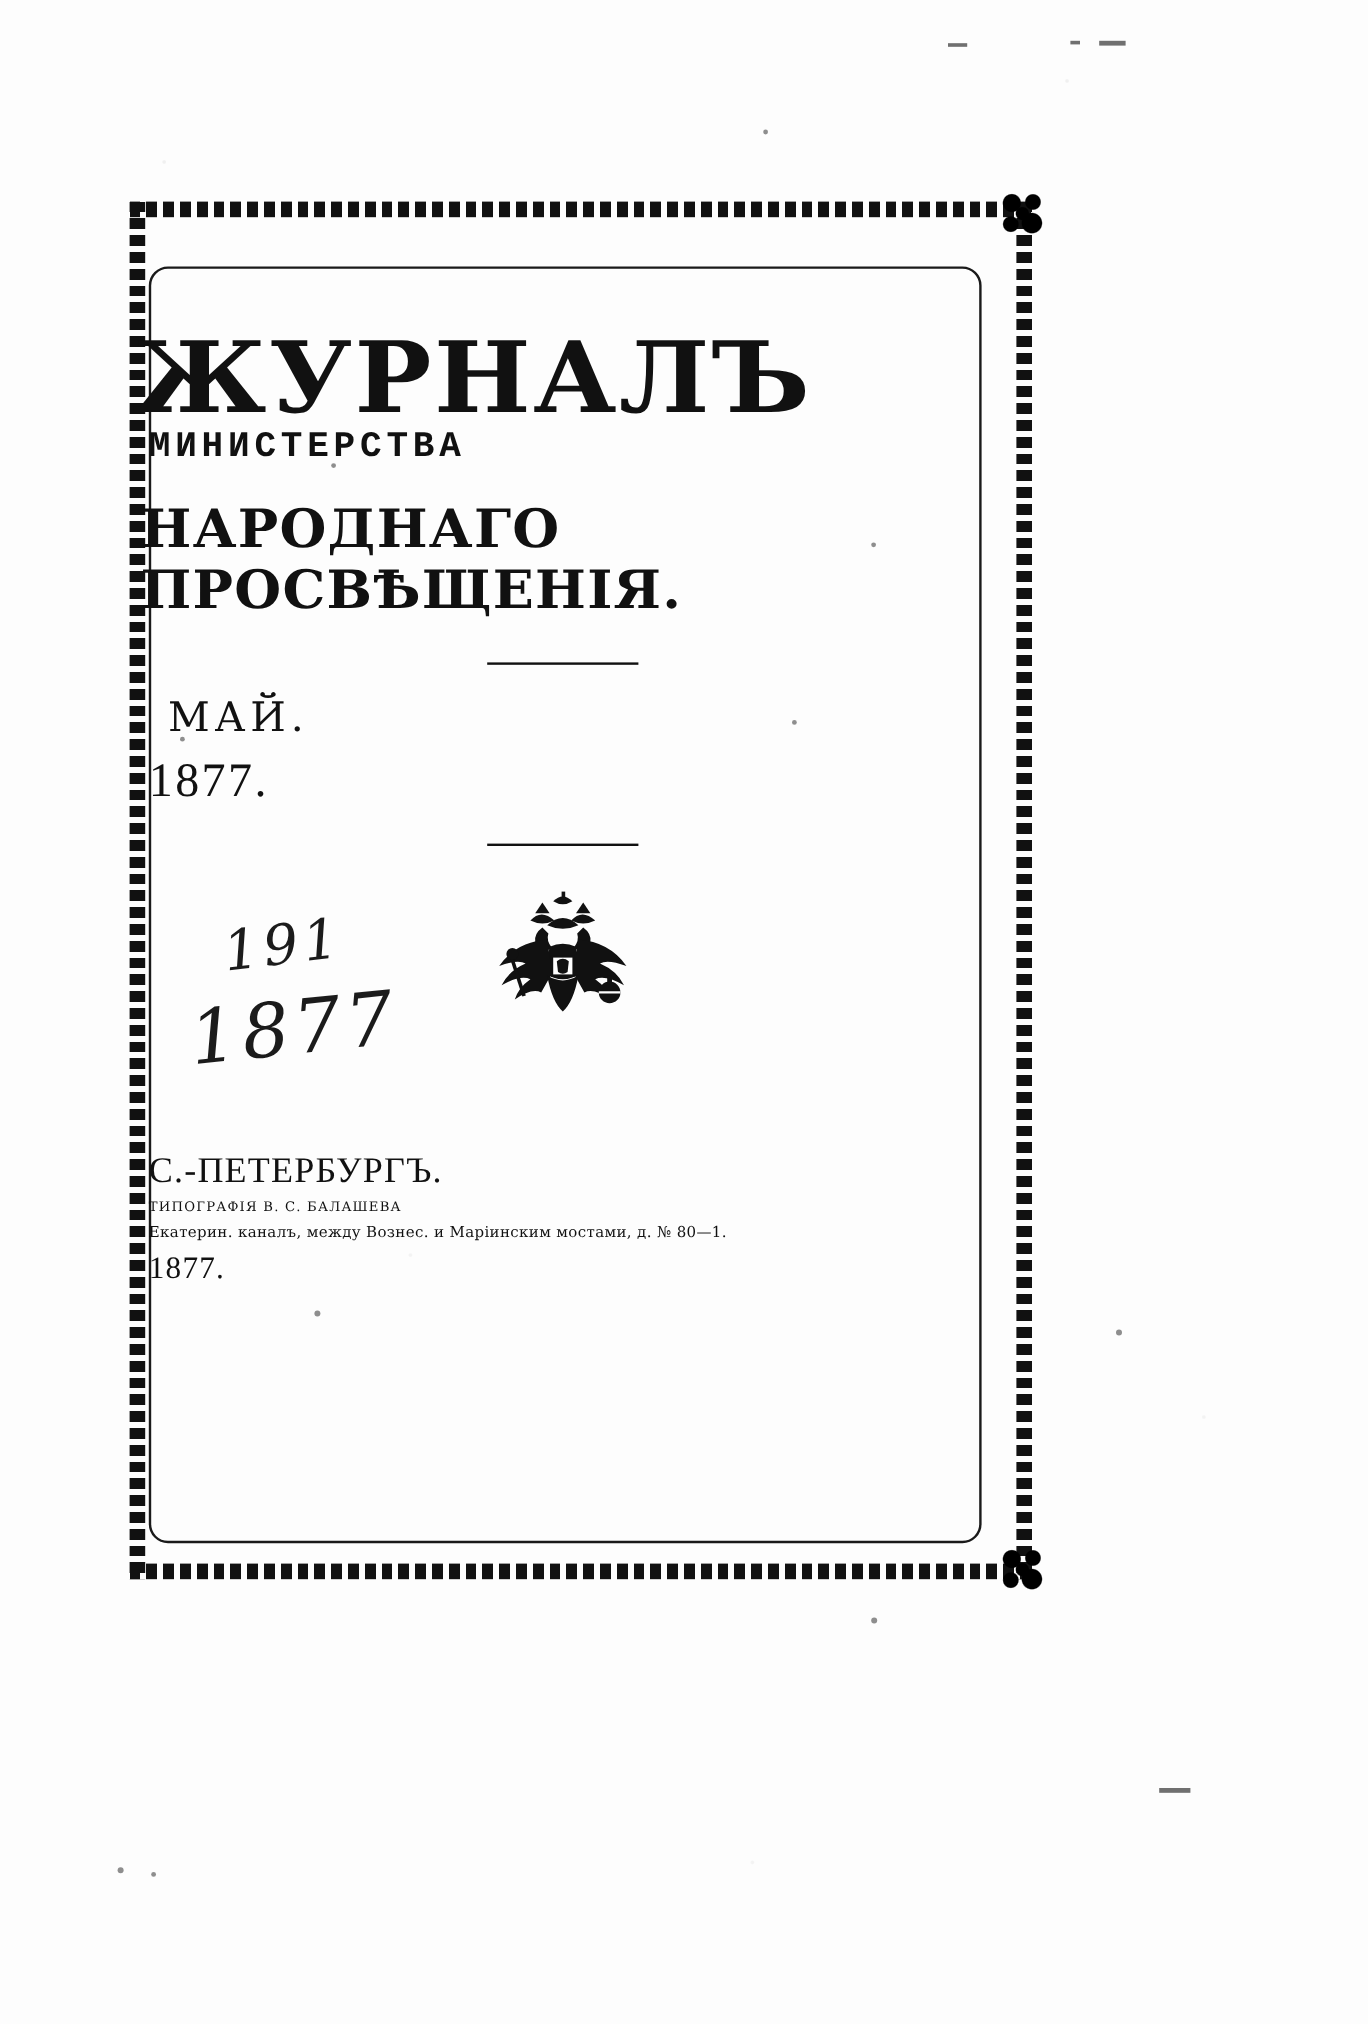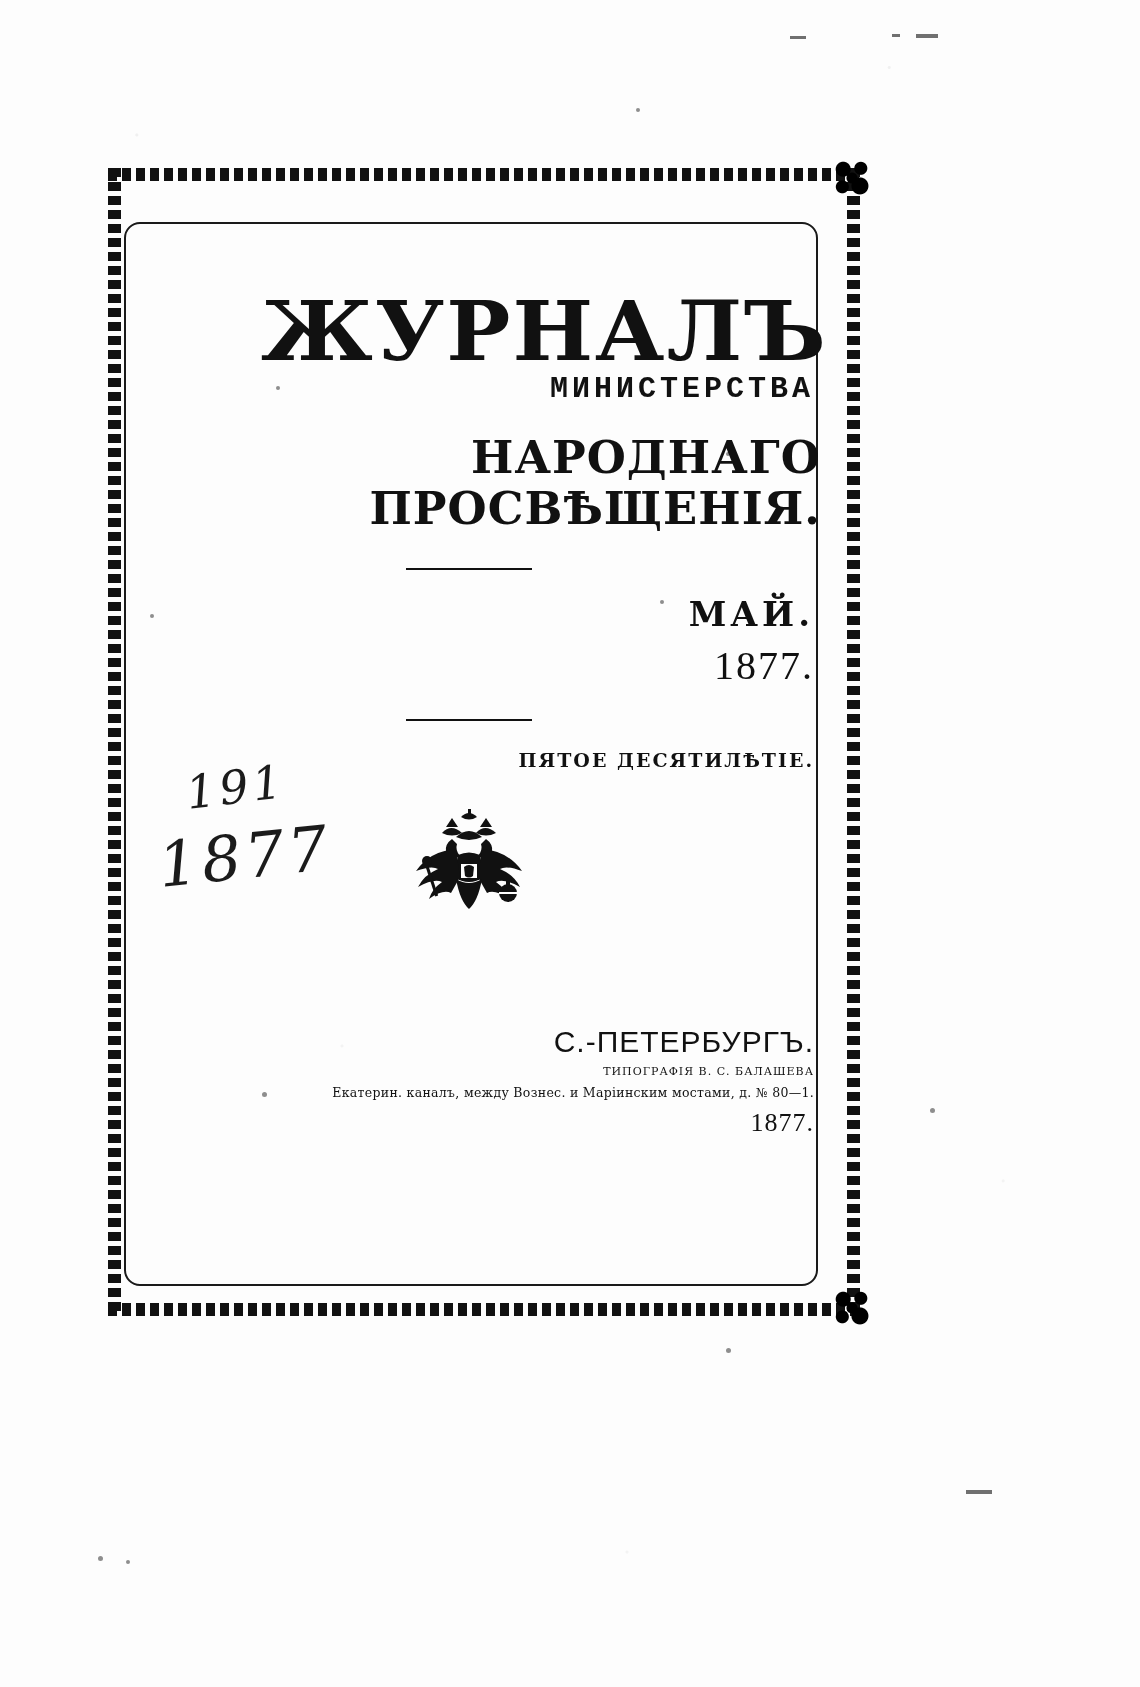--- a/index.html
+++ b/index.html
@@ -74,24 +74,24 @@
     width: 690px;
     height: 1060px;
     border: 2px solid #1a1a1a;
     border-radius: 16px;
   }
 
   
   .content {
     position: absolute;
     left: 124px;
-    top: 238px;
+    top: 222px;
     width: 690px;
     height: 1060px;
-    text-align: right;
+    text-align: left;
   }
 
   .title-main {
     margin-top: 52px;
     font-family: "DejaVu Serif", serif;
     font-size: 82px;
     font-weight: 700;
     letter-spacing: 2px;
     line-height: 1;
     transform: scaleX(1.04);
@@ -116,22 +116,23 @@
     height: 2px;
     background: #111;
     margin: 34px auto 0 auto;
   }
   .rule.second { margin-top: 30px; }
 
   .month {
     margin-top: 24px;
     font-family: "DejaVu Serif", serif;
     font-size: 34px;
-    font-weight: 700;
+    font-weight: 400;
     letter-spacing: 4px;
+    margin-left: 16px;
   }
   .year {
     margin-top: 8px;
     font-family: "Liberation Serif", serif;
     font-size: 40px;
     letter-spacing: 2px;
   }
   .decade {
     margin-top: 28px;
     font-family: "DejaVu Serif", serif;
@@ -150,21 +151,21 @@
   
   .emblem {
     margin: 36px auto 0 auto;
     width: 150px;
     height: 160px;
   }
 
   
   .imprint-city {
     margin-top: 58px;
-    font-family: Liberation Sans, sans-serif;
+    font-family: Liberation Serif, serif;
     font-size: 30px;
     letter-spacing: 1px;
   }
   .imprint-press {
     margin-top: 6px;
     font-family: "DejaVu Serif", serif;
     font-size: 11px;
     font-weight: 400;
     letter-spacing: 1px;
   }
@@ -244,21 +245,20 @@
     <div class="title-sub1">МИНИСТЕРСТВА</div>
     <div class="title-sub2">НАРОДНАГО ПРОСВѢЩЕНІЯ.</div>
 
     <div class="rule"></div>
 
     <div class="month">МАЙ.</div>
     <div class="year">1877.</div>
 
     <div class="rule second"></div>
 
-    <div class="decade">ПЯТОЕ ДЕСЯТИЛѢТІЕ.</div>
 
     <div class="emblem">
       <svg viewBox="0 0 150 160" width="150" height="160" aria-hidden="true">
         <g fill="#111">
 
           <path d="M52 20 l6 -9 6 9 z"></path>
           <path d="M48 26 q9 -10 20 0 q-10 5 -20 0 z"></path>
           <path d="M86 20 l6 -9 6 9 z"></path>
           <path d="M82 26 q9 -10 20 0 q-10 5 -20 0 z"></path>
           <path d="M67 10 q8 -8 16 0 q-8 5 -16 0 z"></path>

